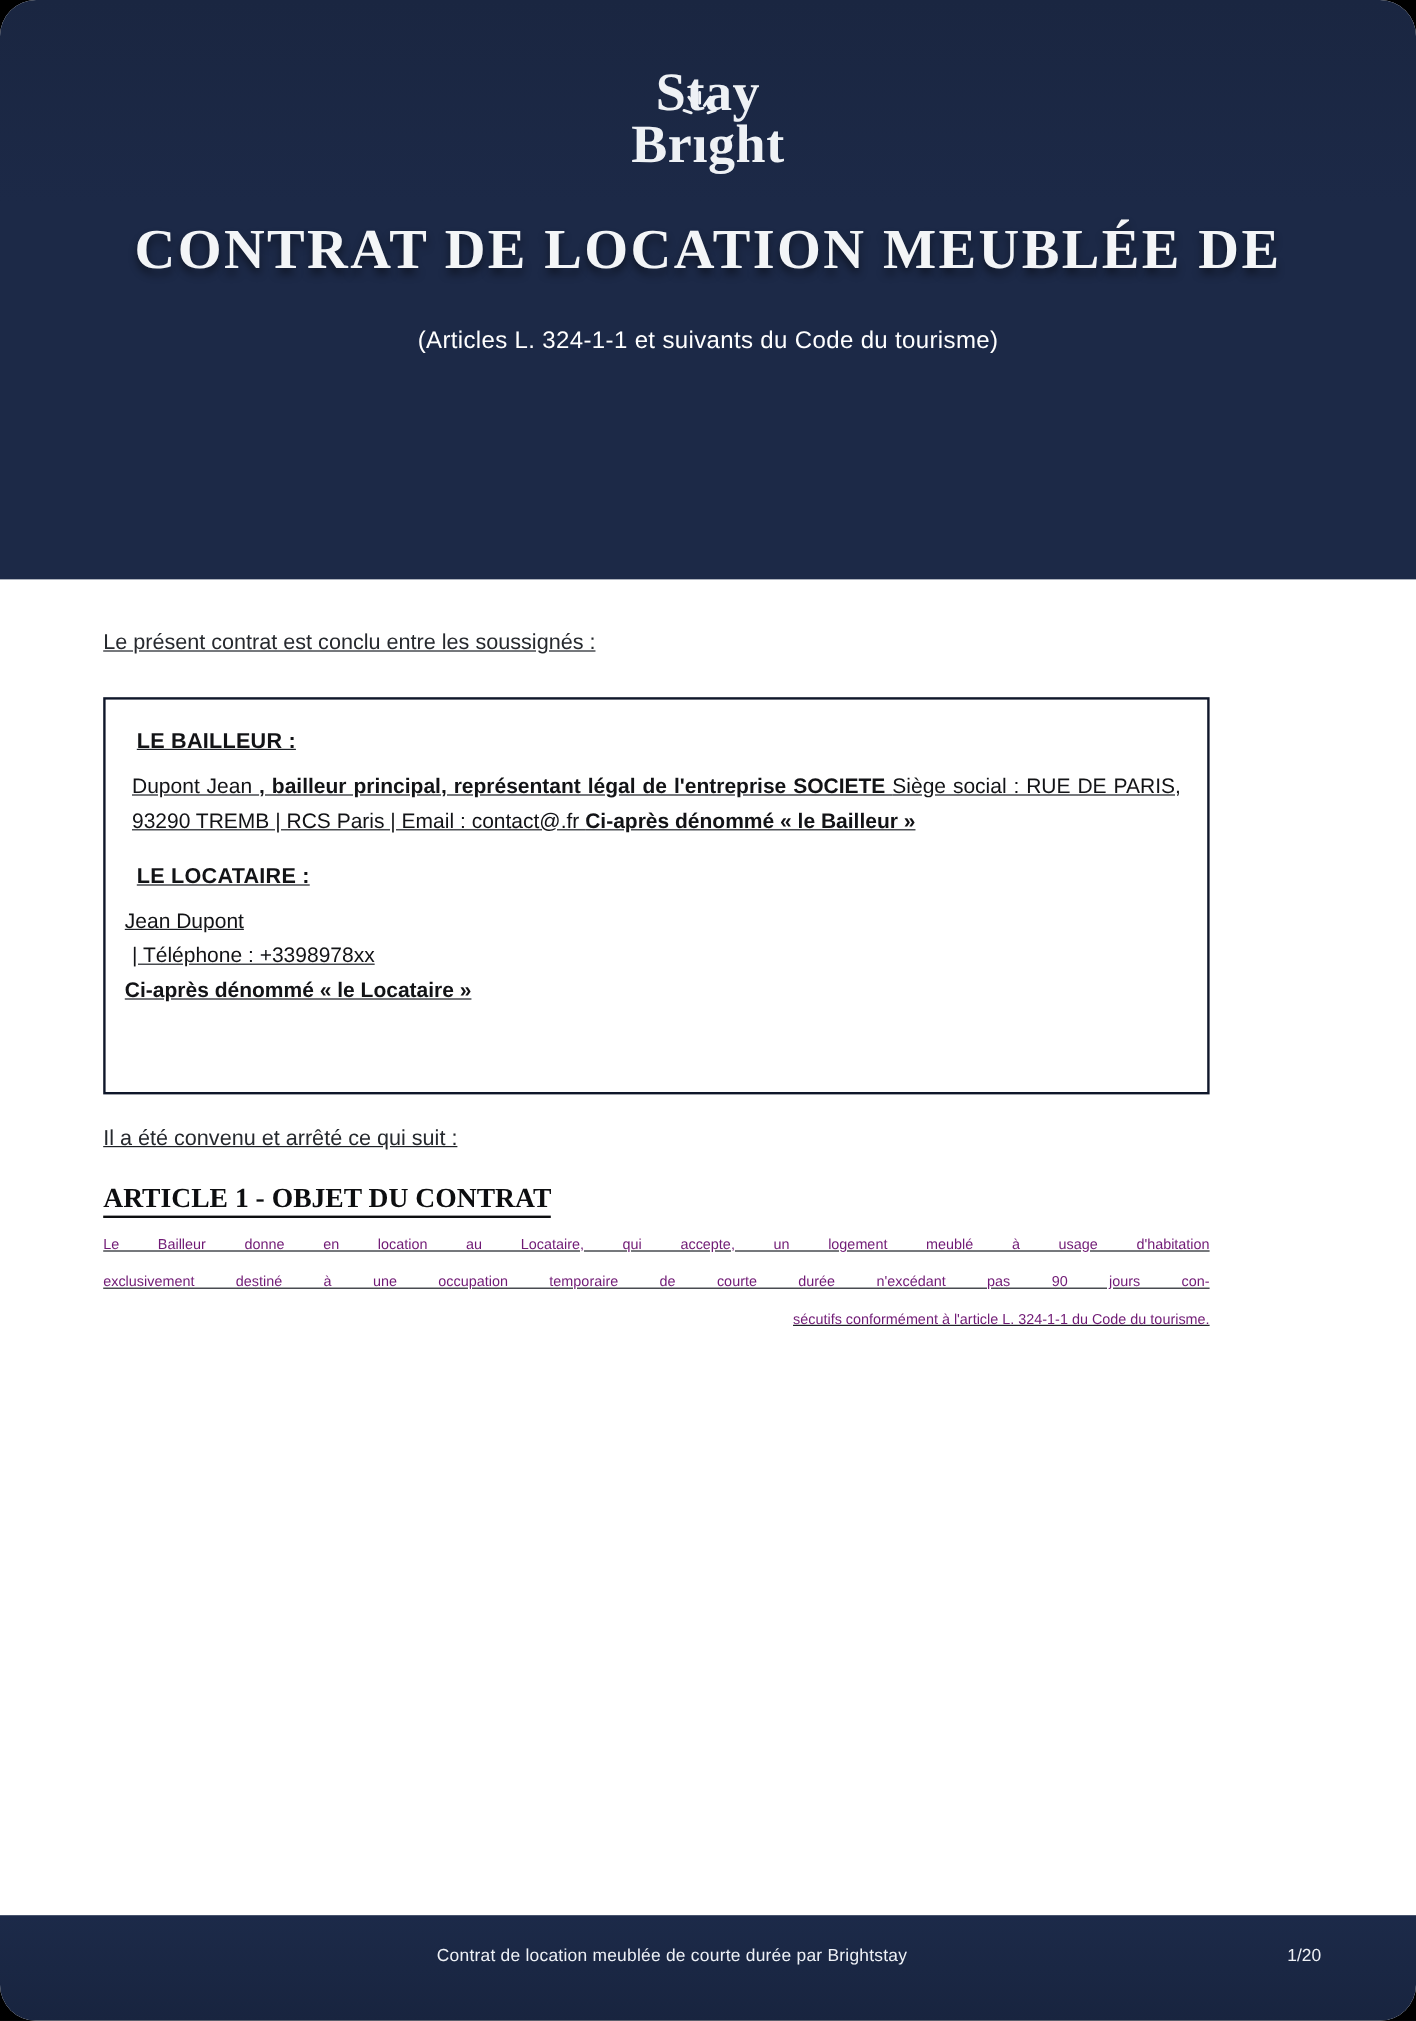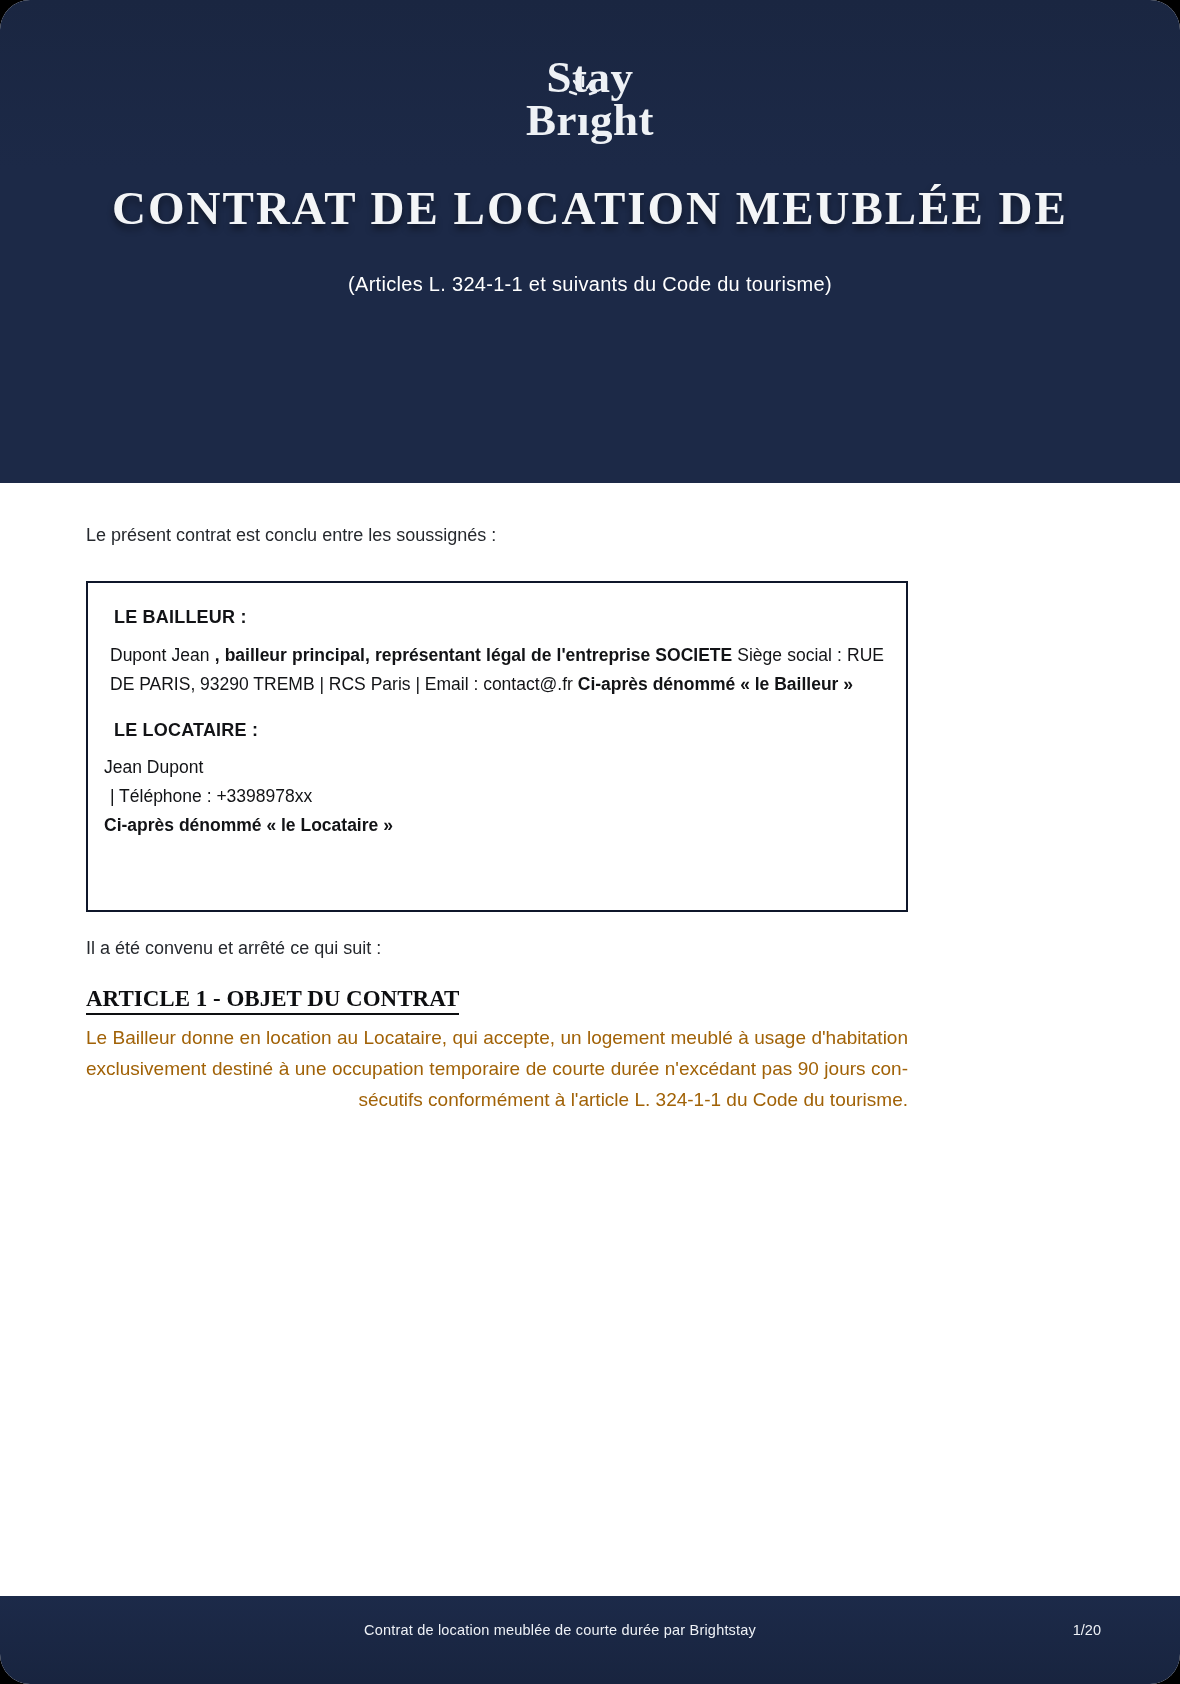--- a/index.html
+++ b/index.html
@@ -51,21 +51,21 @@
   }
   .subtitle1 { margin-top: 36px; font-size: 20px; color: #ffffff; letter-spacing: 0.3px; }
   .subtitle2 { margin-top: 26px; font-size: 20px; color: #ffffff; letter-spacing: 0.3px; }
 
   
   .page-body {
     flex: 1 1 auto;
     background: #ffffff;
     color: #1d2127;
   }
-  .content { margin-left: 86px; width: 822px; }
+  .content { margin-left: 86px; width: 922px; text-decoration: underline; }
   .intro-line { margin-top: 40px; font-size: 18px; line-height: 24px; color: #26292e; }
   .parties-box {
     margin-top: 34px;
     border: 2px solid #0f172a;
     min-height: 331px;
     padding: 20px 22px 20px 22px;
     font-size: 17.5px;
     line-height: 29px;
     color: #121316;
   }
@@ -87,21 +87,21 @@
     font-family: "Liberation Serif", "DejaVu Serif", serif;
     font-weight: 700;
     font-size: 23px;
     color: #0d0e10;
   }
   .article-heading .u {
     display: inline-block;
     border-bottom: 2.5px solid #0d0e10;
     padding-bottom: 1px;
   }
-  .article-para { margin-top: 7px; font-size: 19px; line-height: 31px; color: #a16207; }
+  .article-para { margin-top: 7px; font-size: 12px; line-height: 31px; color: #701a75; }
   .jline { text-align: justify; text-align-last: justify; }
   .lline { text-align: right; }
 
   
   .footer {
     flex: 0 0 auto;
     height: 88px;
     background: linear-gradient(180deg, #1c2a49 0%, #18243f 100%);
     position: relative;
     color: #eef1f6;

